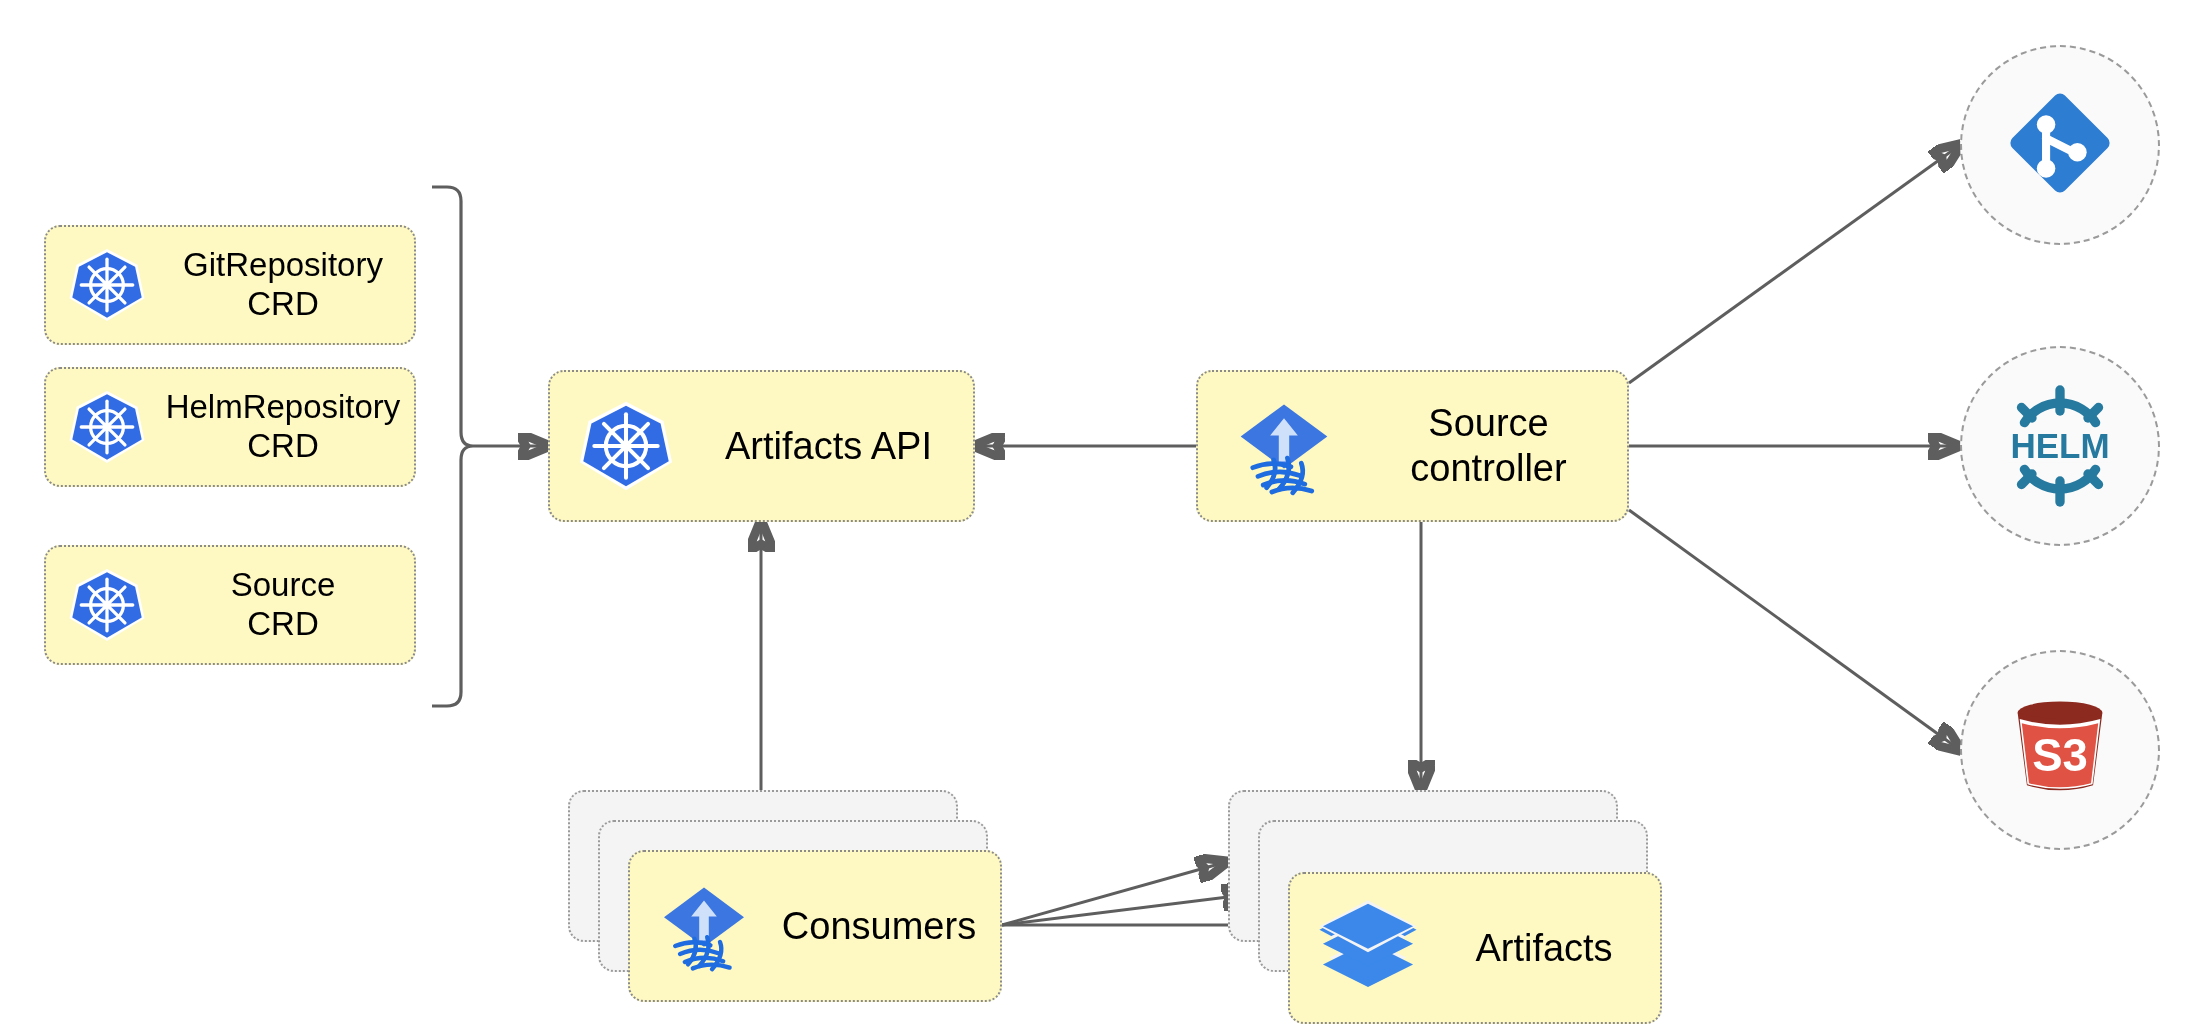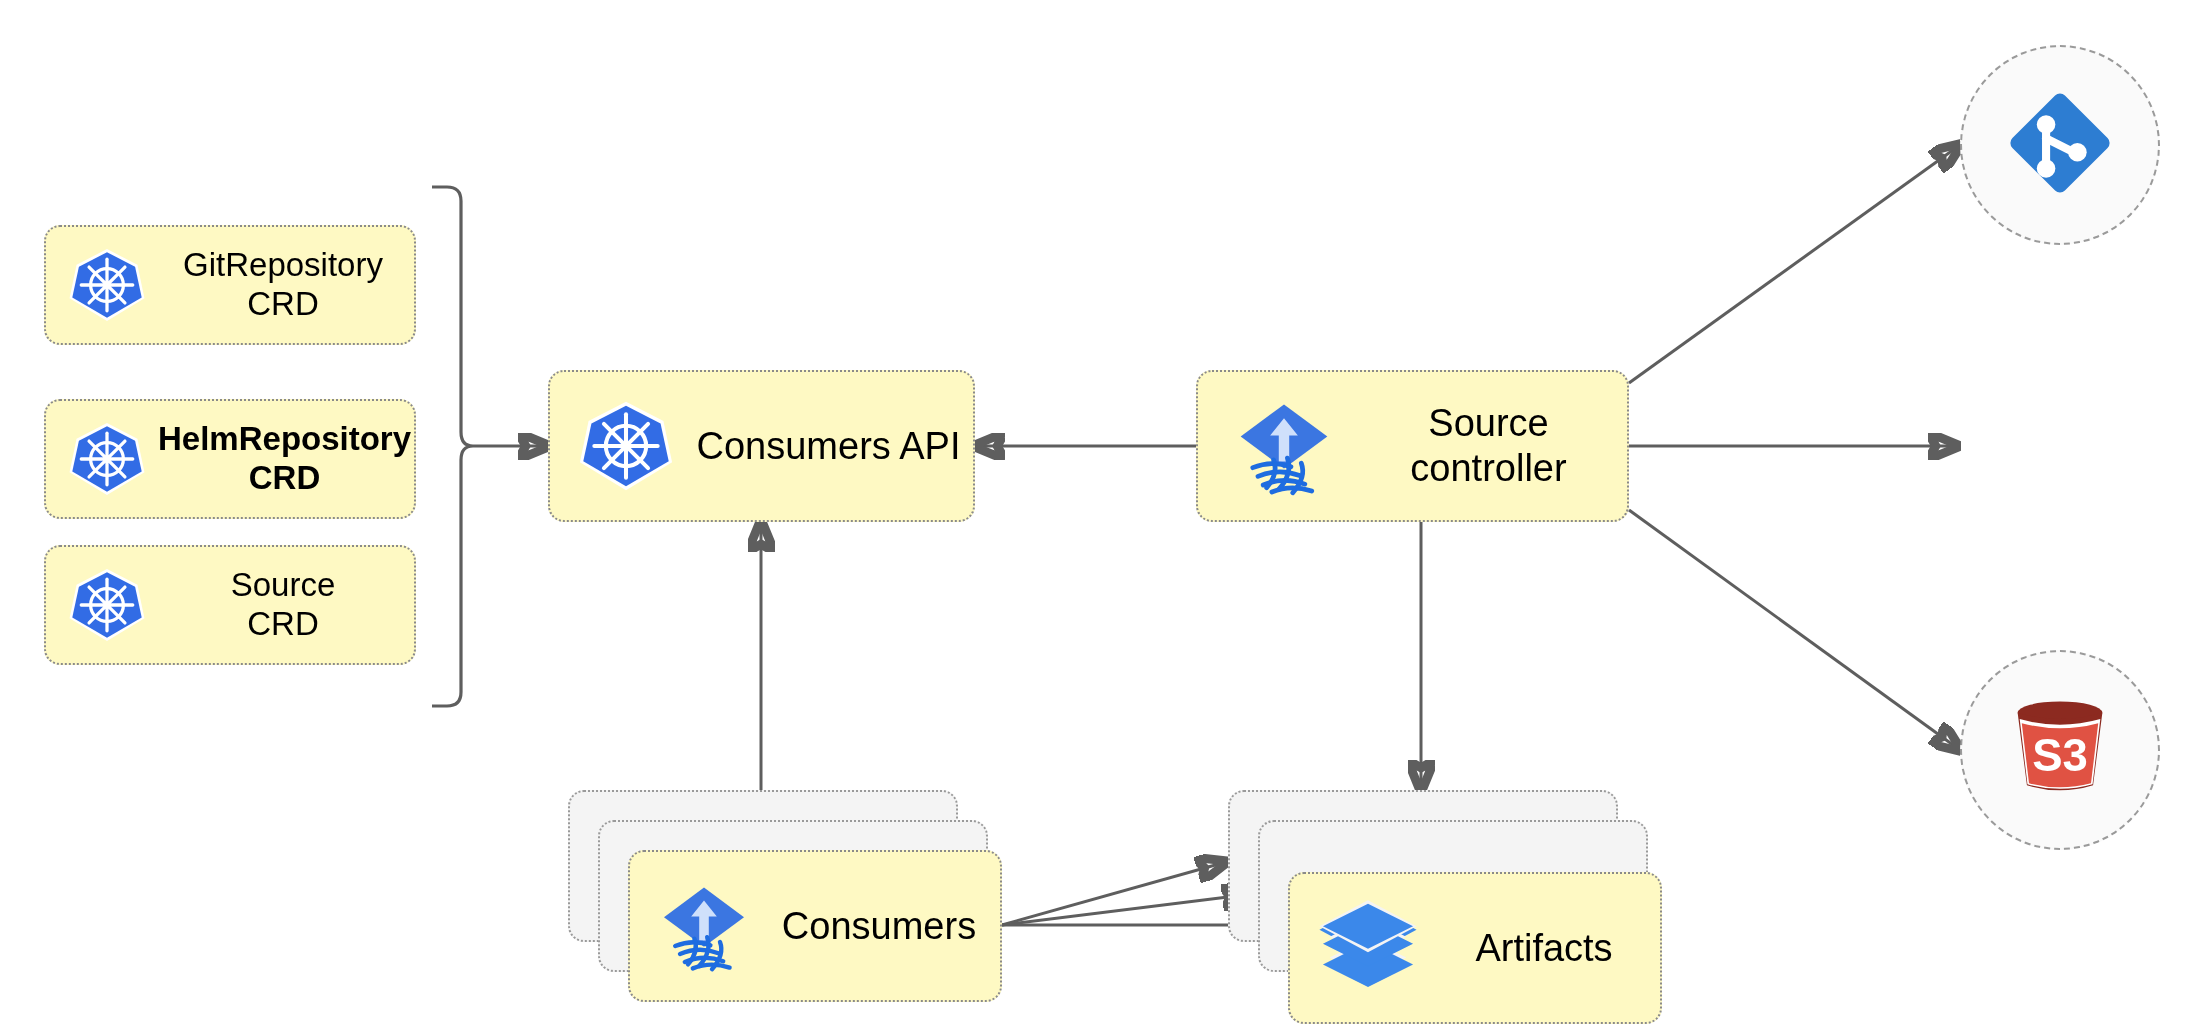--- a/index.html
+++ b/index.html
@@ -115,21 +115,21 @@
           <line x1="65" y1="35" x2="50" y2="50"></line>
           <line x1="50" y1="50" x2="35" y2="65"></line>
         </g>
         <circle cx="50" cy="50" r="5" fill="#ffffff"></circle>
       </svg>
     </span>
     <span class="label">GitRepository
 CRD</span>
   </div>
 
-  <div class="node crd" style="left:44px;top:399px;font-weight:bold;">
+  <div class="node crd" style="left:44px;top:367px;">
     <span class="ico">
       <svg viewBox="0 0 100 100" width="78" height="78">
         <polygon points="50,4 89,24 98,67 50,96 2,67 11,24" fill="#ffffff"></polygon>
         <polygon points="50,8 86,26.5 94.5,66 50,92 5.5,66 14,26.5" fill="#326ce5"></polygon>
         <g fill="none" stroke="#ffffff" stroke-width="4.2" stroke-linecap="round">
           <circle cx="50" cy="50" r="21"></circle>
           <line x1="50" y1="17" x2="50" y2="29"></line>
             <line x1="50" y1="71" x2="50" y2="83"></line>
           <line x1="17" y1="50" x2="29" y2="50"></line>
             <line x1="71" y1="50" x2="83" y2="50"></line>
@@ -192,21 +192,21 @@
           <line x1="73" y1="27" x2="65" y2="35"></line>
             <line x1="35" y1="65" x2="27" y2="73"></line>
           <line x1="50" y1="29" x2="50" y2="71"></line>
             <line x1="29" y1="50" x2="71" y2="50"></line>
           <line x1="35" y1="35" x2="65" y2="65"></line>
             <line x1="65" y1="35" x2="35" y2="65"></line>
         </g>
         <circle cx="50" cy="50" r="5" fill="#ffffff"></circle>
       </svg>
     </span>
-    <span class="label" style="font-size:38px;">Consumers API</span>
+    <span class="label" style="font-size:38px;">Artifacts API</span>
   </div>
 
   <div class="node" style="left:1196px;top:370px;width:433px;height:152px;padding-left:34px;align-items:center;">
     <span class="ico" style="width:104px;height:104px;margin-right:20px;">
       <svg viewBox="0 0 120 120" width="104" height="104">
         <polygon points="60,12 110,49 60,86 10,49" fill="#3b76e1"></polygon>
         <path d="M60,28 L76,48 L66,48 L66,78 L54,78 L54,48 L44,48 Z" fill="#cfe0fb"></path>
         <g stroke="#1e6ce0" stroke-width="5.5" fill="none" stroke-linecap="round">
           <path d="M24,85 Q46,76 68,84"></path>
           <path d="M30,95 Q54,85 78,94"></path>
@@ -268,20 +268,38 @@
           <line x1="38" y1="72" x2="38" y2="36"></line>
           <path d="M38,46 L62,58"></path>
         </g>
         <circle cx="38" cy="72" r="8" fill="#ffffff"></circle>
         <circle cx="38" cy="34" r="8" fill="#ffffff"></circle>
         <circle cx="65" cy="58" r="8" fill="#ffffff"></circle>
       </svg>
     </span>
   </div>
 
+  <div class="circle" style="left:1960px;top:346px;">
+    <span style="position:relative;display:block;width:140px;height:140px;">
+      <svg viewBox="0 0 120 120" width="140" height="140">
+        <g fill="none" stroke="#277a9f" stroke-width="8" stroke-linecap="round">
+          <path d="M29.5,40 A36,36 0 0 1 90.5,40"></path>
+          <path d="M29.5,80 A36,36 0 0 0 90.5,80"></path>
+          <line x1="60" y1="12" x2="60" y2="30"></line>
+          <line x1="60" y1="90" x2="60" y2="108"></line>
+          <line x1="27" y1="27" x2="36" y2="36"></line>
+          <line x1="93" y1="27" x2="84" y2="36"></line>
+          <line x1="27" y1="93" x2="36" y2="84"></line>
+          <line x1="93" y1="93" x2="84" y2="84"></line>
+        </g>
+        <rect x="14" y="48" width="92" height="26" fill="#fafafa"></rect>
+        <text x="60" y="70" text-anchor="middle" font-family="'Liberation Sans',sans-serif" font-size="30" font-weight="bold" fill="#277a9f">HELM</text>
+      </svg>
+    </span>
+  </div>
 
   <div class="circle" style="left:1960px;top:650px;justify-content:center;">
     <span>
       <svg viewBox="0 0 120 120" width="124" height="124">
         <ellipse cx="60" cy="26" rx="41" ry="11" fill="#8c2a20"></ellipse>
         <path d="M19,26 L28,96 Q60,106 92,96 L101,26 Q60,38 19,26 Z" fill="#8c2a20"></path>
         <path d="M21,32 Q60,43 99,32 L91.5,95 Q60,104 28.5,95 Z" fill="#ffffff"></path>
         <path d="M23,36 Q60,46 97,36 L90,94 Q60,102 30,94 Z" fill="#e05243"></path>
         <text x="60" y="82" text-anchor="middle" font-family="'Liberation Sans',sans-serif" font-size="44" font-weight="bold" fill="#ffffff">S3</text>
       </svg>

